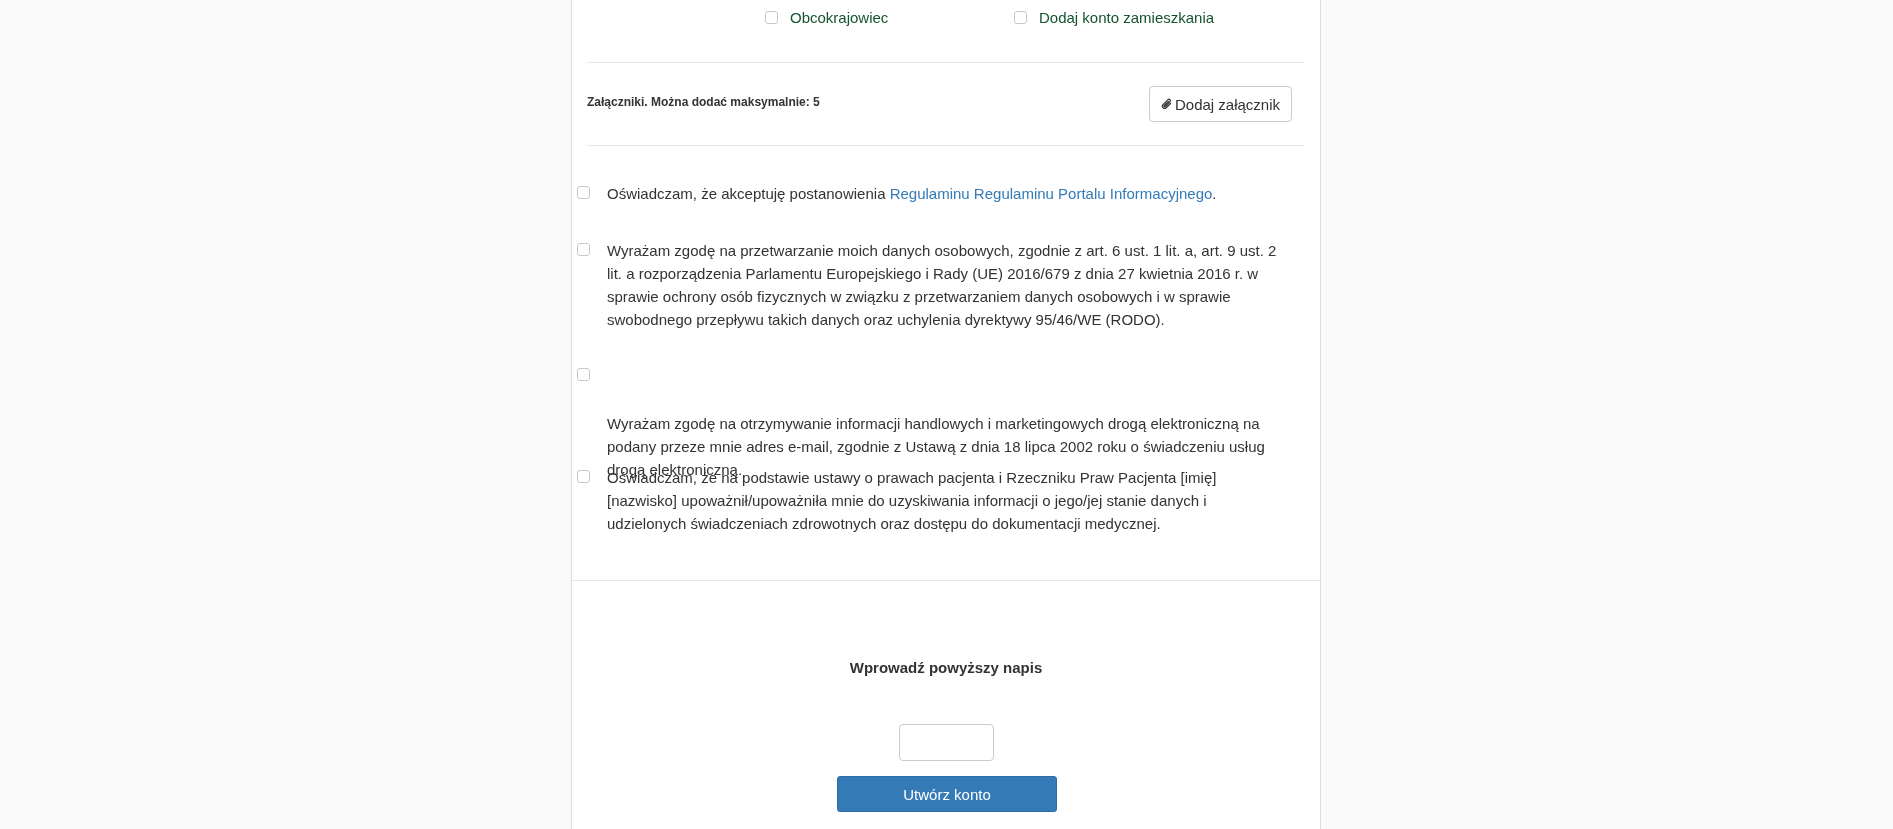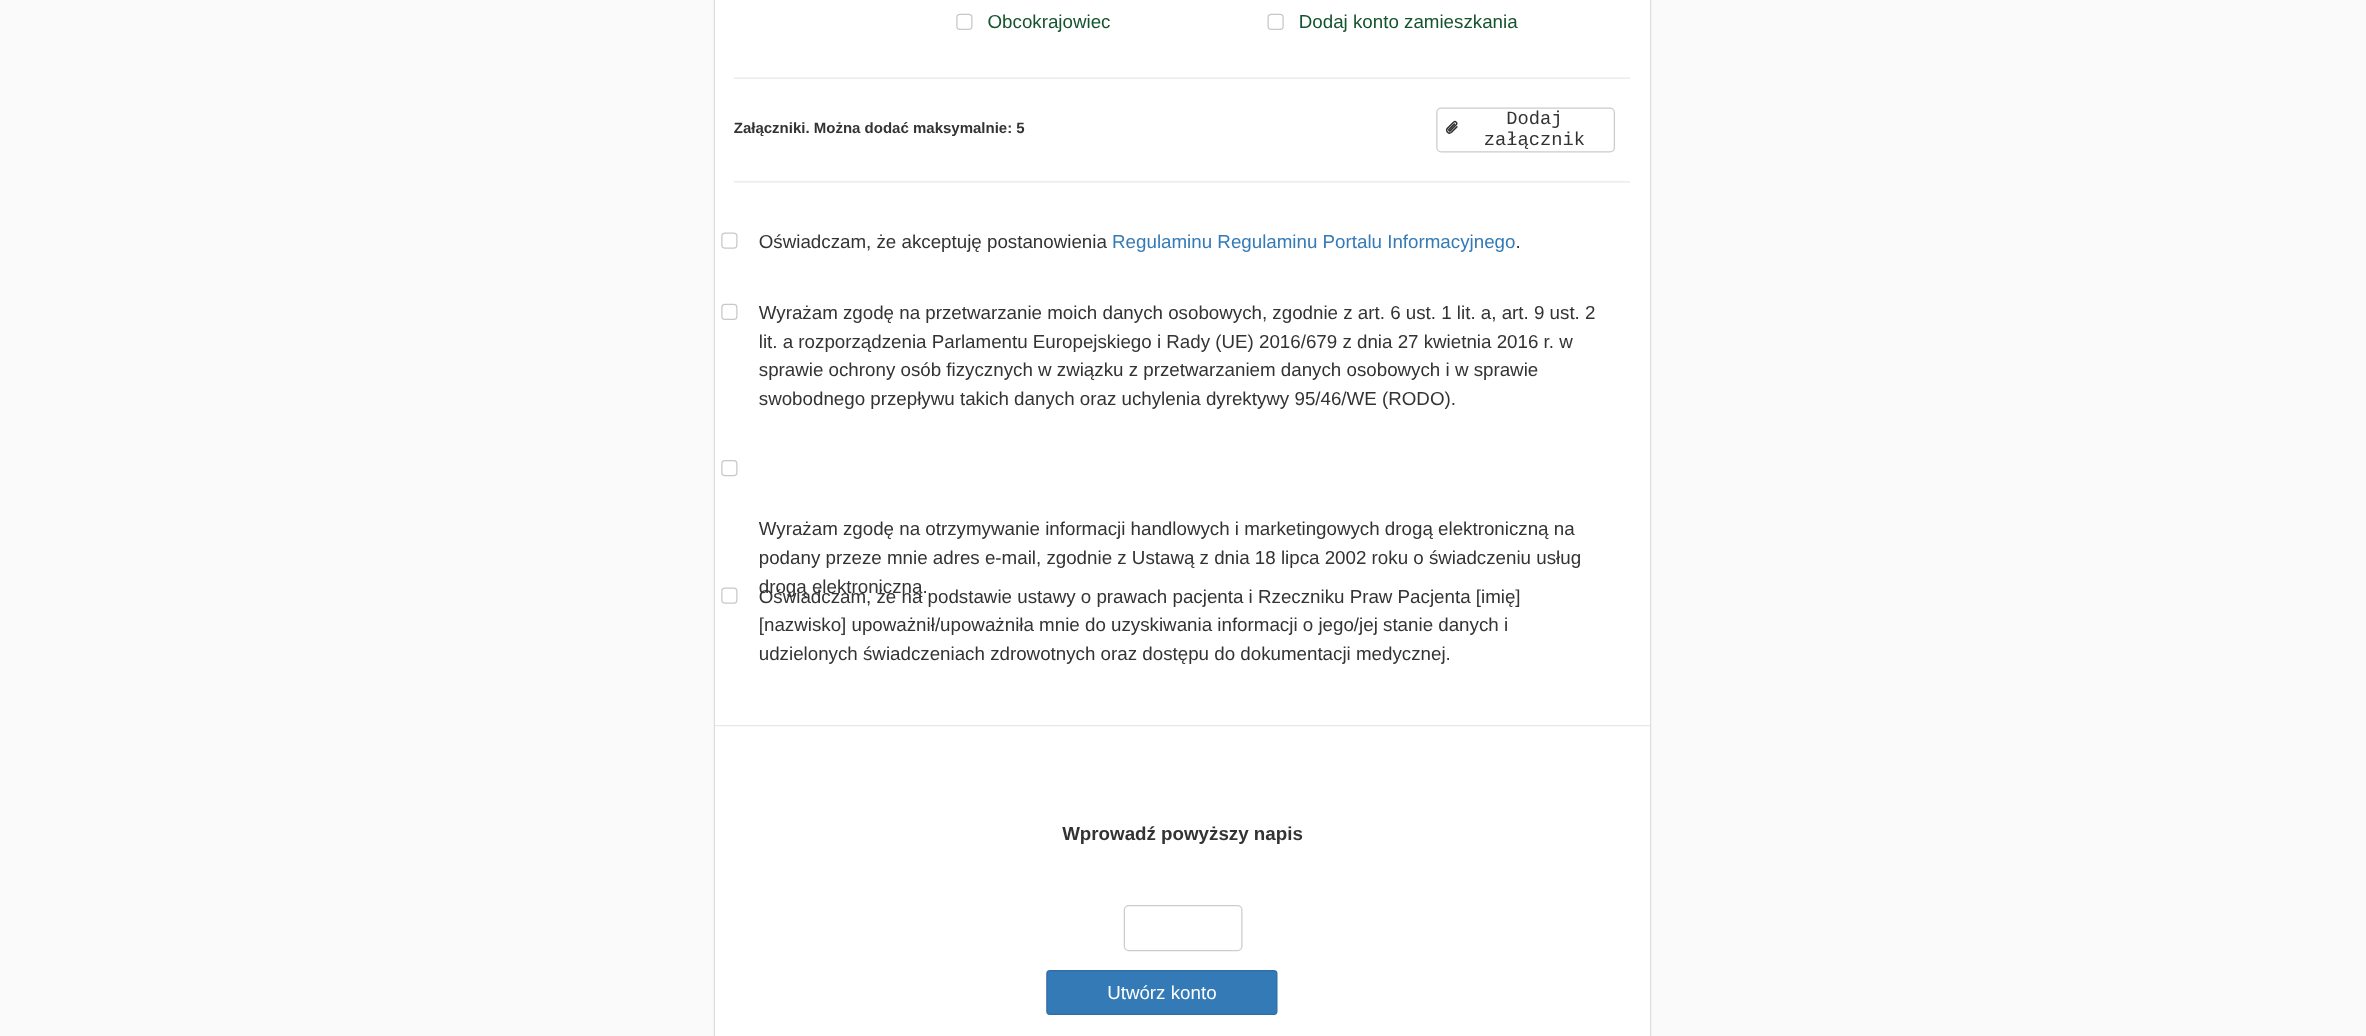--- a/index.html
+++ b/index.html
@@ -23,36 +23,36 @@
     box-sizing: border-box; cursor: pointer;
   }
   .lbl { position: absolute; font-size: 15px; line-height: 20px; white-space: nowrap; color: #14532d; }
   .divider { position: absolute; height: 1px; background: #e8e8e8; }
   .attach-title { position: absolute; left: 15px; top: 94px; font-size: 12px; font-weight: bold; line-height: 20px; }
   .btn-attach {
     position: absolute; left: 577px; top: 88px; width: 143px; height: 36px;
     border: 1px solid #cccccc; border-radius: 4px; background: #fff;
     box-sizing: border-box; font-size: 15px; color: #333;
     display: flex; align-items: center; justify-content: center; gap: 2px; cursor: pointer;
-    font-family: Liberation Mono, monospace;
+    font-family: Liberation Sans, sans-serif;
   }
   .consent { position: absolute; left: 5px; width: 690px; }
   .consent .cb { left: 0; top: 4px; }
   .consent .txt { position: absolute; left: 30px; width: 670px; font-size: 15px; line-height: 23px; color: #333; }
   .consent a { color: #337ab7; text-decoration: none; }
   .captcha {
     position: absolute; left: 274px; top: 603px; width: 200px; height: 66px;
   }
   .captcha-label { position: absolute; left: 0; width: 748px; top: 660px; text-align: center; font-size: 15px; font-weight: bold; line-height: 20px; }
   .captcha-input {
     position: absolute; left: 327px; top: 726px; width: 95px; height: 37px;
     border: 1px solid #cccccc; border-radius: 4px; box-sizing: border-box; background: #fff;
   }
   .btn-submit {
-    position: absolute; left: 265px; top: 778px; width: 185px; height: 36px;
+    position: absolute; left: 265px; top: 778px; width: 220px; height: 36px;
     background: #337ab7; border: 1px solid #2e6da4; border-radius: 3px; box-sizing: border-box;
     color: #fff; font-size: 15px; display: flex; align-items: center; justify-content: center; cursor: pointer;
     font-family: "Liberation Sans", "DejaVu Sans", sans-serif;
   }
 </style>
 </head>
 <body>
 
 <div class="card">
 

